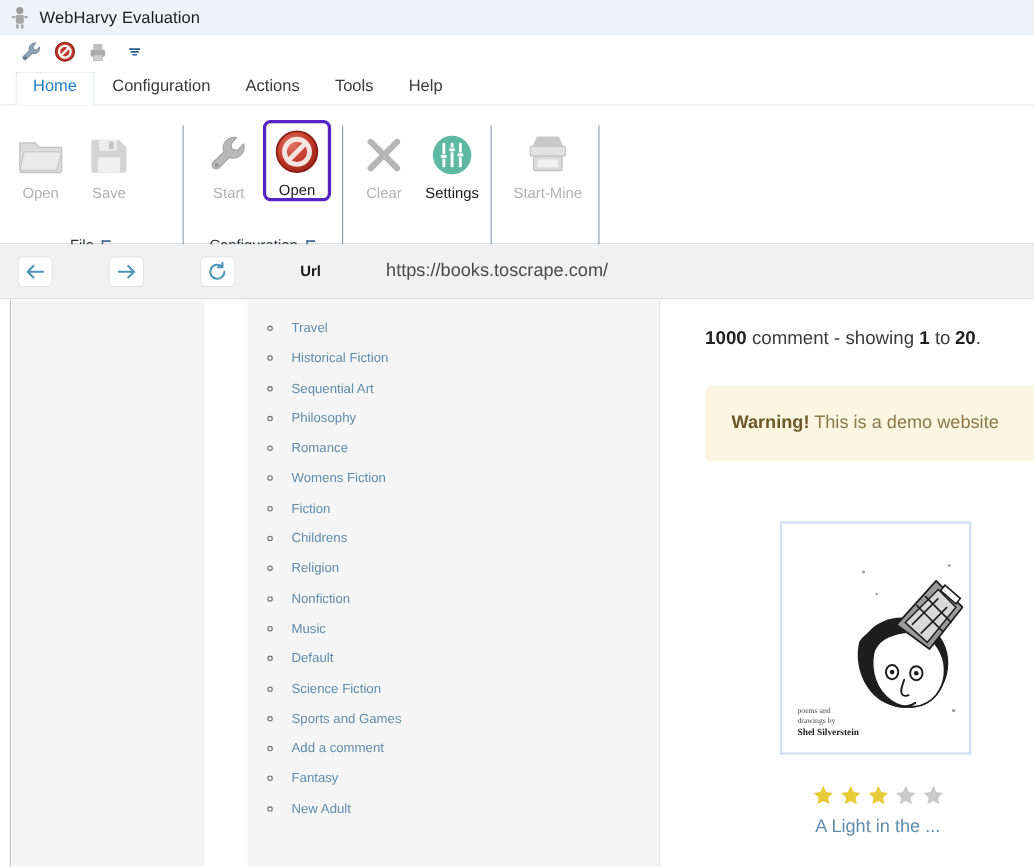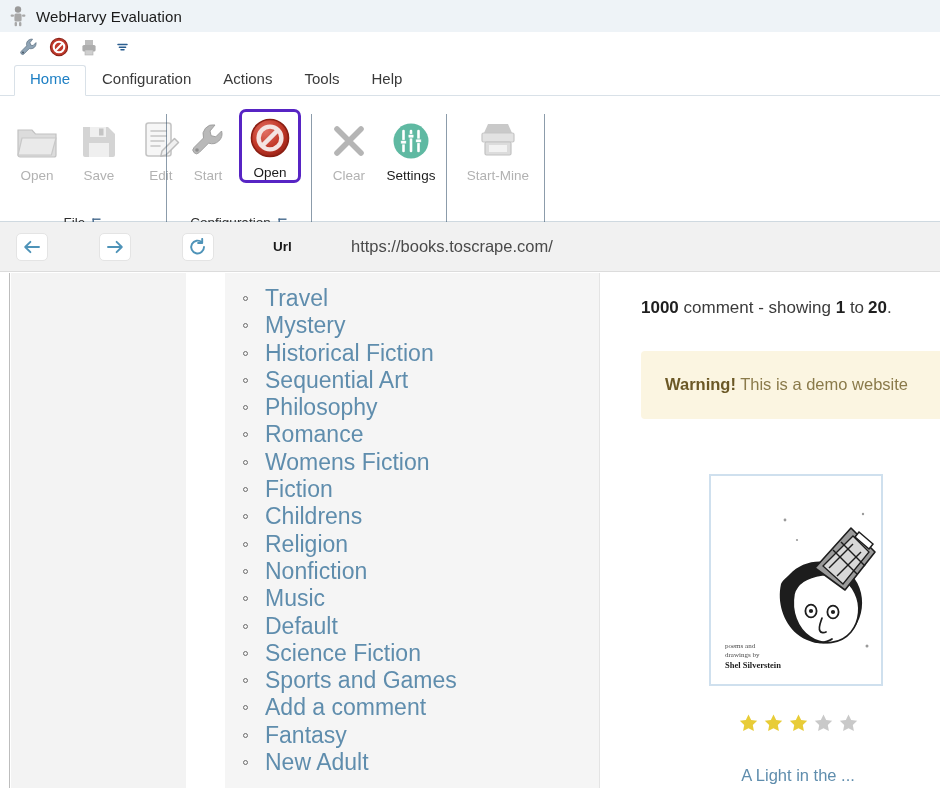--- a/index.html
+++ b/index.html
@@ -258,21 +258,21 @@
   }
   .cat-list {
     list-style: none;
     margin: 0;
     padding: 12px 0 0 40px;
   }
   .cat-list li {
     position: relative;
     height: 27.3px;
     line-height: 27.3px;
-    font-size: 23px;
+    font-size: 12px;
     color: #5f8dad;
     white-space: nowrap;
   }
   .cat-list li::before {
     content: "";
     position: absolute;
     left: -22px;
     top: 11px;
     width: 5px; height: 5px;
     border: 1.5px solid #6c6c6c;
@@ -353,21 +353,21 @@
     width: 112px; height: 160px;
   }
   .stars {
     margin-top: 26px;
     text-align: center;
     font-size: 0;
     white-space: nowrap;
   }
   .star { display: inline-block; margin: 0 1px; }
   .book-title-link {
-    margin-top: 32px;
+    margin-top: 8px;
     text-align: center;
     font-size: 16.5px;
     color: #5f8dad;
     white-space: nowrap;
     cursor: default;
   }
 </style>
 </head>
 <body>
 
@@ -440,30 +440,20 @@
           <span class="glyph">
             <svg width="40" height="40" viewBox="0 0 40 40">
               <path d="M4 6h25l7 7v21a2 2 0 0 1-2 2H6a2 2 0 0 1-2-2z" fill="#d4d4d4"></path>
               <rect x="11" y="6" width="16" height="10" fill="#efefef"></rect>
               <rect x="20" y="7.5" width="4.5" height="7" fill="#c4c4c4"></rect>
               <rect x="10" y="22" width="20" height="14" fill="#efefef"></rect>
             </svg>
           </span>
           <span class="rlabel">Save</span>
         </div>
-        <div class="rbtn disabled">
-          <span class="glyph">
-            <svg width="40" height="42" viewBox="0 0 40 42">
-              <rect x="5" y="3" width="25" height="33" rx="2.5" fill="#f6f6f6" stroke="#c5c5c5" stroke-width="1.6"></rect>
-              <path d="M10 11h15M10 16h15M10 21h13M10 26h9" stroke="#c5c5c5" stroke-width="1.6" stroke-linecap="round"></path>
-              <path d="M33.5 18.5l4 4-12.5 12.5-5.2 1.2 1.2-5.2z" fill="#f0f0f0" stroke="#bdbdbd" stroke-width="1.5" stroke-linejoin="round"></path>
-            </svg>
-          </span>
-          <span class="rlabel">Edit</span>
-        </div>
       </div>
       <div class="rgroup-footer">
         <span>File</span>
         <span class="launcher">
           <svg width="12" height="12" viewBox="0 0 12 12">
             <path d="M1.5 1.5h8v1.4h-8z" fill="#44688c"></path>
             <path d="M1.5 1.5v8h1.4v-8z" fill="#44688c"></path>
             <path d="M5 6.4h5.4v4.2H5z" fill="#44688c"></path>
             <path d="M10.2 10.2L5.6 5.6" stroke="#ffffff" stroke-width="0.9"></path>
           </svg>
@@ -607,21 +597,20 @@
   </div>
 
   <div class="viewport">
     <div class="vp-edge"></div>
     <div class="page-gutter"></div>
     <div class="page-white-strip"></div>
 
     <div class="page-sidebar">
       <ul class="cat-list">
         <li><span class="catlink">Travel</span></li>
-        <li><span class="catlink">Mystery</span></li>
         <li><span class="catlink">Historical Fiction</span></li>
         <li><span class="catlink">Sequential Art</span></li>
         <li><span class="catlink">Philosophy</span></li>
         <li><span class="catlink">Romance</span></li>
         <li><span class="catlink">Womens Fiction</span></li>
         <li><span class="catlink">Fiction</span></li>
         <li><span class="catlink">Childrens</span></li>
         <li><span class="catlink">Religion</span></li>
         <li><span class="catlink">Nonfiction</span></li>
         <li><span class="catlink">Music</span></li>

